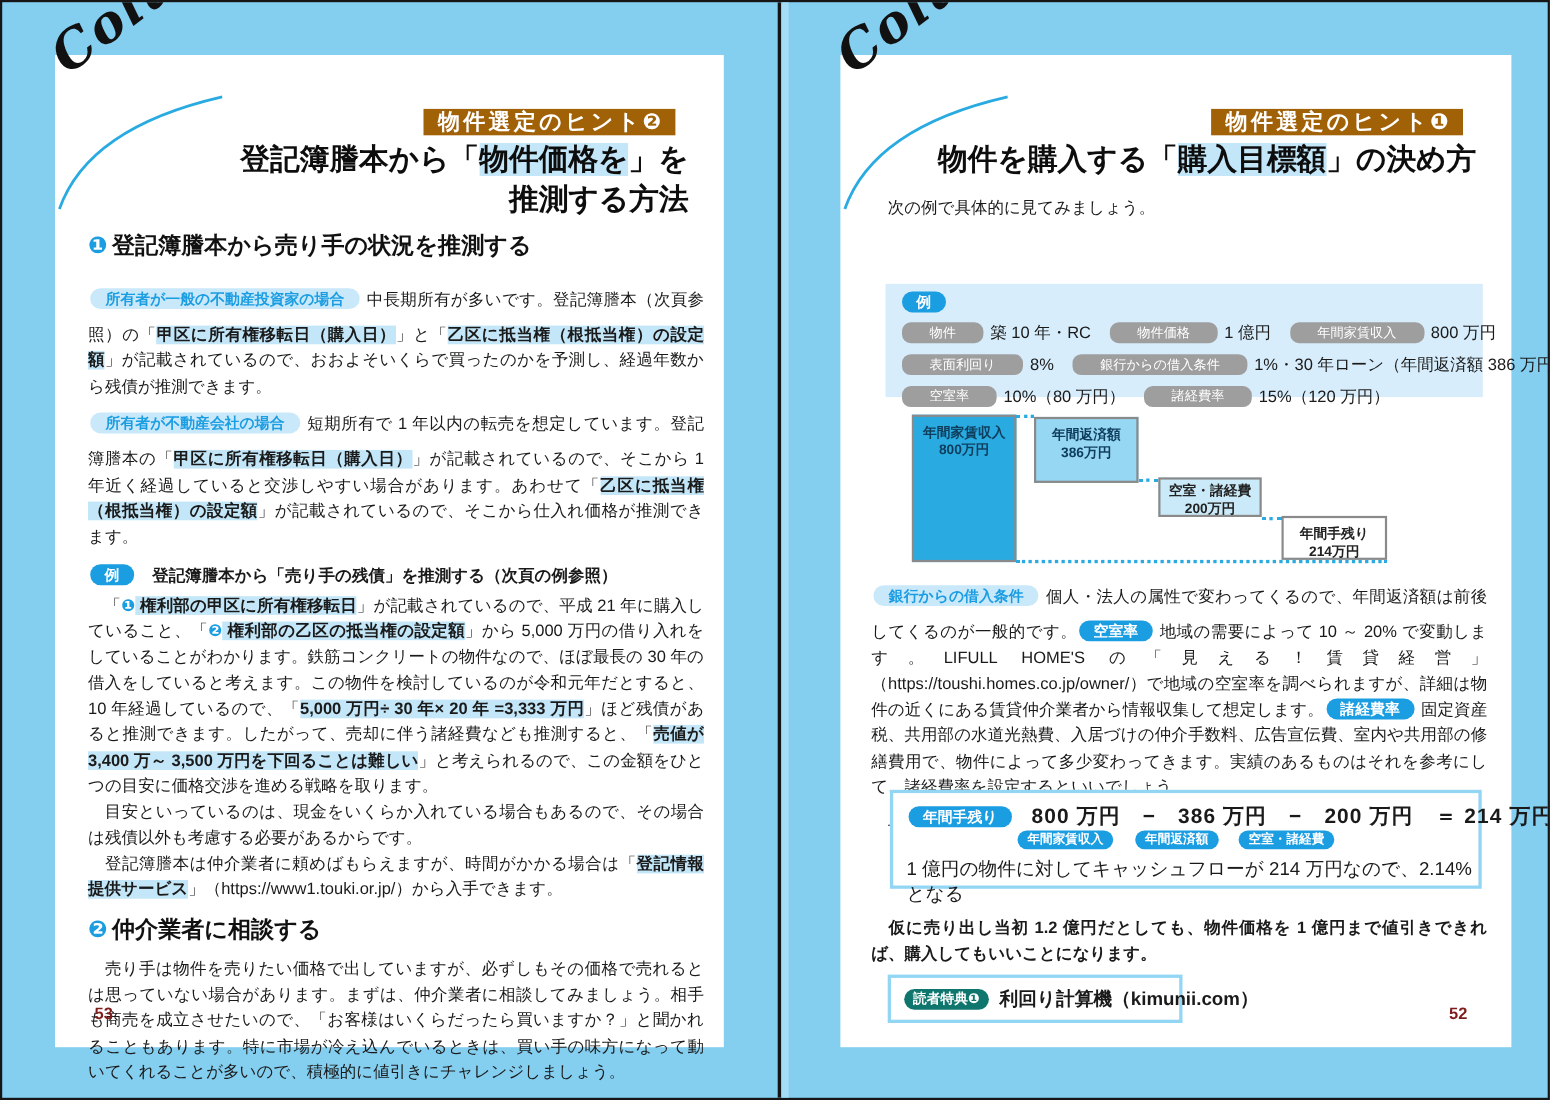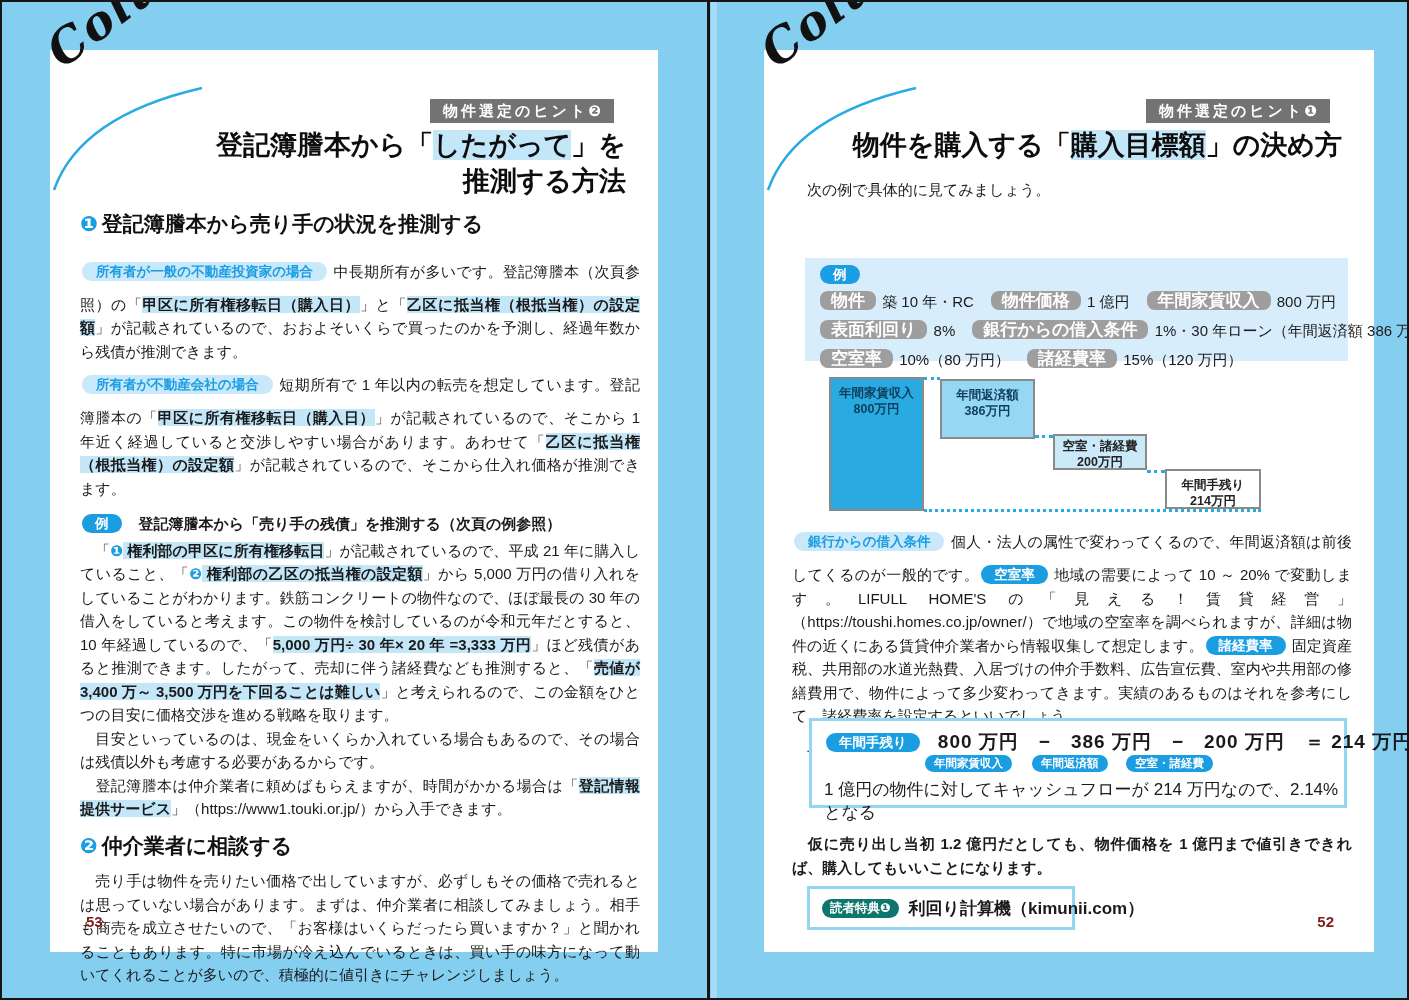--- a/index.html
+++ b/index.html
@@ -29,22 +29,22 @@
     font-style:italic; font-weight:bold;
     font-size:47px; color:#111;
     transform:rotate(-37deg); transform-origin:left top;
     letter-spacing:2px; white-space:nowrap;
   }
   .script-arc { position:absolute; top:8px; left:-10px; }
 
   
   .hint-badge {
     position:absolute; top:49px; right:44px;
-    background:#737373; color:#fff; font-weight:bold;
-    font-size:15px; line-height:24px; padding:0 13px;
+    background:#a16207; color:#fff; font-weight:bold;
+    font-size:20px; line-height:24px; padding:0 13px;
     letter-spacing:3px; white-space:nowrap;
   }
   .hint-badge .badge-num { color:#fff; letter-spacing:0; }
 
   
   .title {
     position:absolute; right:32px; text-align:right;
     font-size:27px; font-weight:bold; line-height:36px; color:#0d0d0d;
     white-space:nowrap;
   }
@@ -74,22 +74,22 @@
     vertical-align:1px; white-space:nowrap;
   }
   .sg-pill {
     display:inline-block; background:#1B9DE2; color:#fff;
     font-weight:bold; font-size:13.5px; line-height:19px;
     padding:0 13px; border-radius:11px; margin:0 2px;
     vertical-align:1px; white-space:nowrap;
   }
   .sg-gray {
     display:inline-block; background:#9E9E9F; color:#fff;
-    font-weight:bold; font-size:17px; line-height:19px;
-    padding:0 11px; border-radius:8px; margin:0 2px;
+    font-weight:normal; font-size:12px; line-height:19px;
+    padding:0 25px; border-radius:8px; margin:0 2px;
     vertical-align:1px; white-space:nowrap;
   }
 
   
   .r-intro  { position:absolute; top:128px; left:28px; width:560px; }
   .ex-box {
     position:absolute; top:208px; left:41px; width:543px; height:103px;
     background:#D7EDFB; padding:7px 13px 0 13px;
   }
   .ex-box .ex-pill-row { margin-bottom:3px; }
@@ -153,21 +153,21 @@
     <svg class="script-arc" width="210" height="150" viewBox="0 0 210 150">
       <path d="M 14 132 Q 40 58 162 30" fill="none" stroke="#29ABE2" stroke-width="2.5"></path>
     </svg>
     <div class="script">Column3</div>
 
     <div class="hint-badge">
       <span>物件選定のヒント</span><span class="badge-num">❷</span>
     </div>
 
     <div class="title">
-      <div><span class="sg-plain">登記簿謄本から「</span><span class="sg-hlt">したがって</span><span class="sg-plain">」を</span></div>
+      <div><span class="sg-plain">登記簿謄本から「</span><span class="sg-hlt">物件価格を</span><span class="sg-plain">」を</span></div>
       <div>推測する方法</div>
     </div>
 
     <div class="l-content body-text">
       <div class="sec-head">
         <span class="sec-num">❶</span><span>登記簿謄本から売り手の状況を推測する</span>
       </div>
       <p class="para"><span class="sg-label">所有者が一般の不動産投資家の場合</span><span class="sg-plain"> 中長期所有が多いです。登記簿謄本（次頁参照）の「</span><span class="sg-hlb">甲区に所有権移転日（購入日）</span><span class="sg-plain">」と「</span><span class="sg-hlb">乙区に抵当権（根抵当権）の設定額</span><span class="sg-plain">」が記載されているので、おおよそいくらで買ったのかを予測し、経過年数から残債が推測できます。</span></p>
       <p class="para"><span class="sg-label">所有者が不動産会社の場合</span><span class="sg-plain"> 短期所有で 1 年以内の転売を想定しています。登記簿謄本の「</span><span class="sg-hlb">甲区に所有権移転日（購入日）</span><span class="sg-plain">」が記載されているので、そこから 1 年近く経過していると交渉しやすい場合があります。あわせて「</span><span class="sg-hlb">乙区に抵当権（根抵当権）の設定額</span><span class="sg-plain">」が記載されているので、そこから仕入れ価格が推測できます。</span></p>
       <p class="para ex-head"><span class="sg-pill">例</span><span class="sg-b">　登記簿謄本から「売り手の残債」を推測する（次頁の例参照）</span></p>

